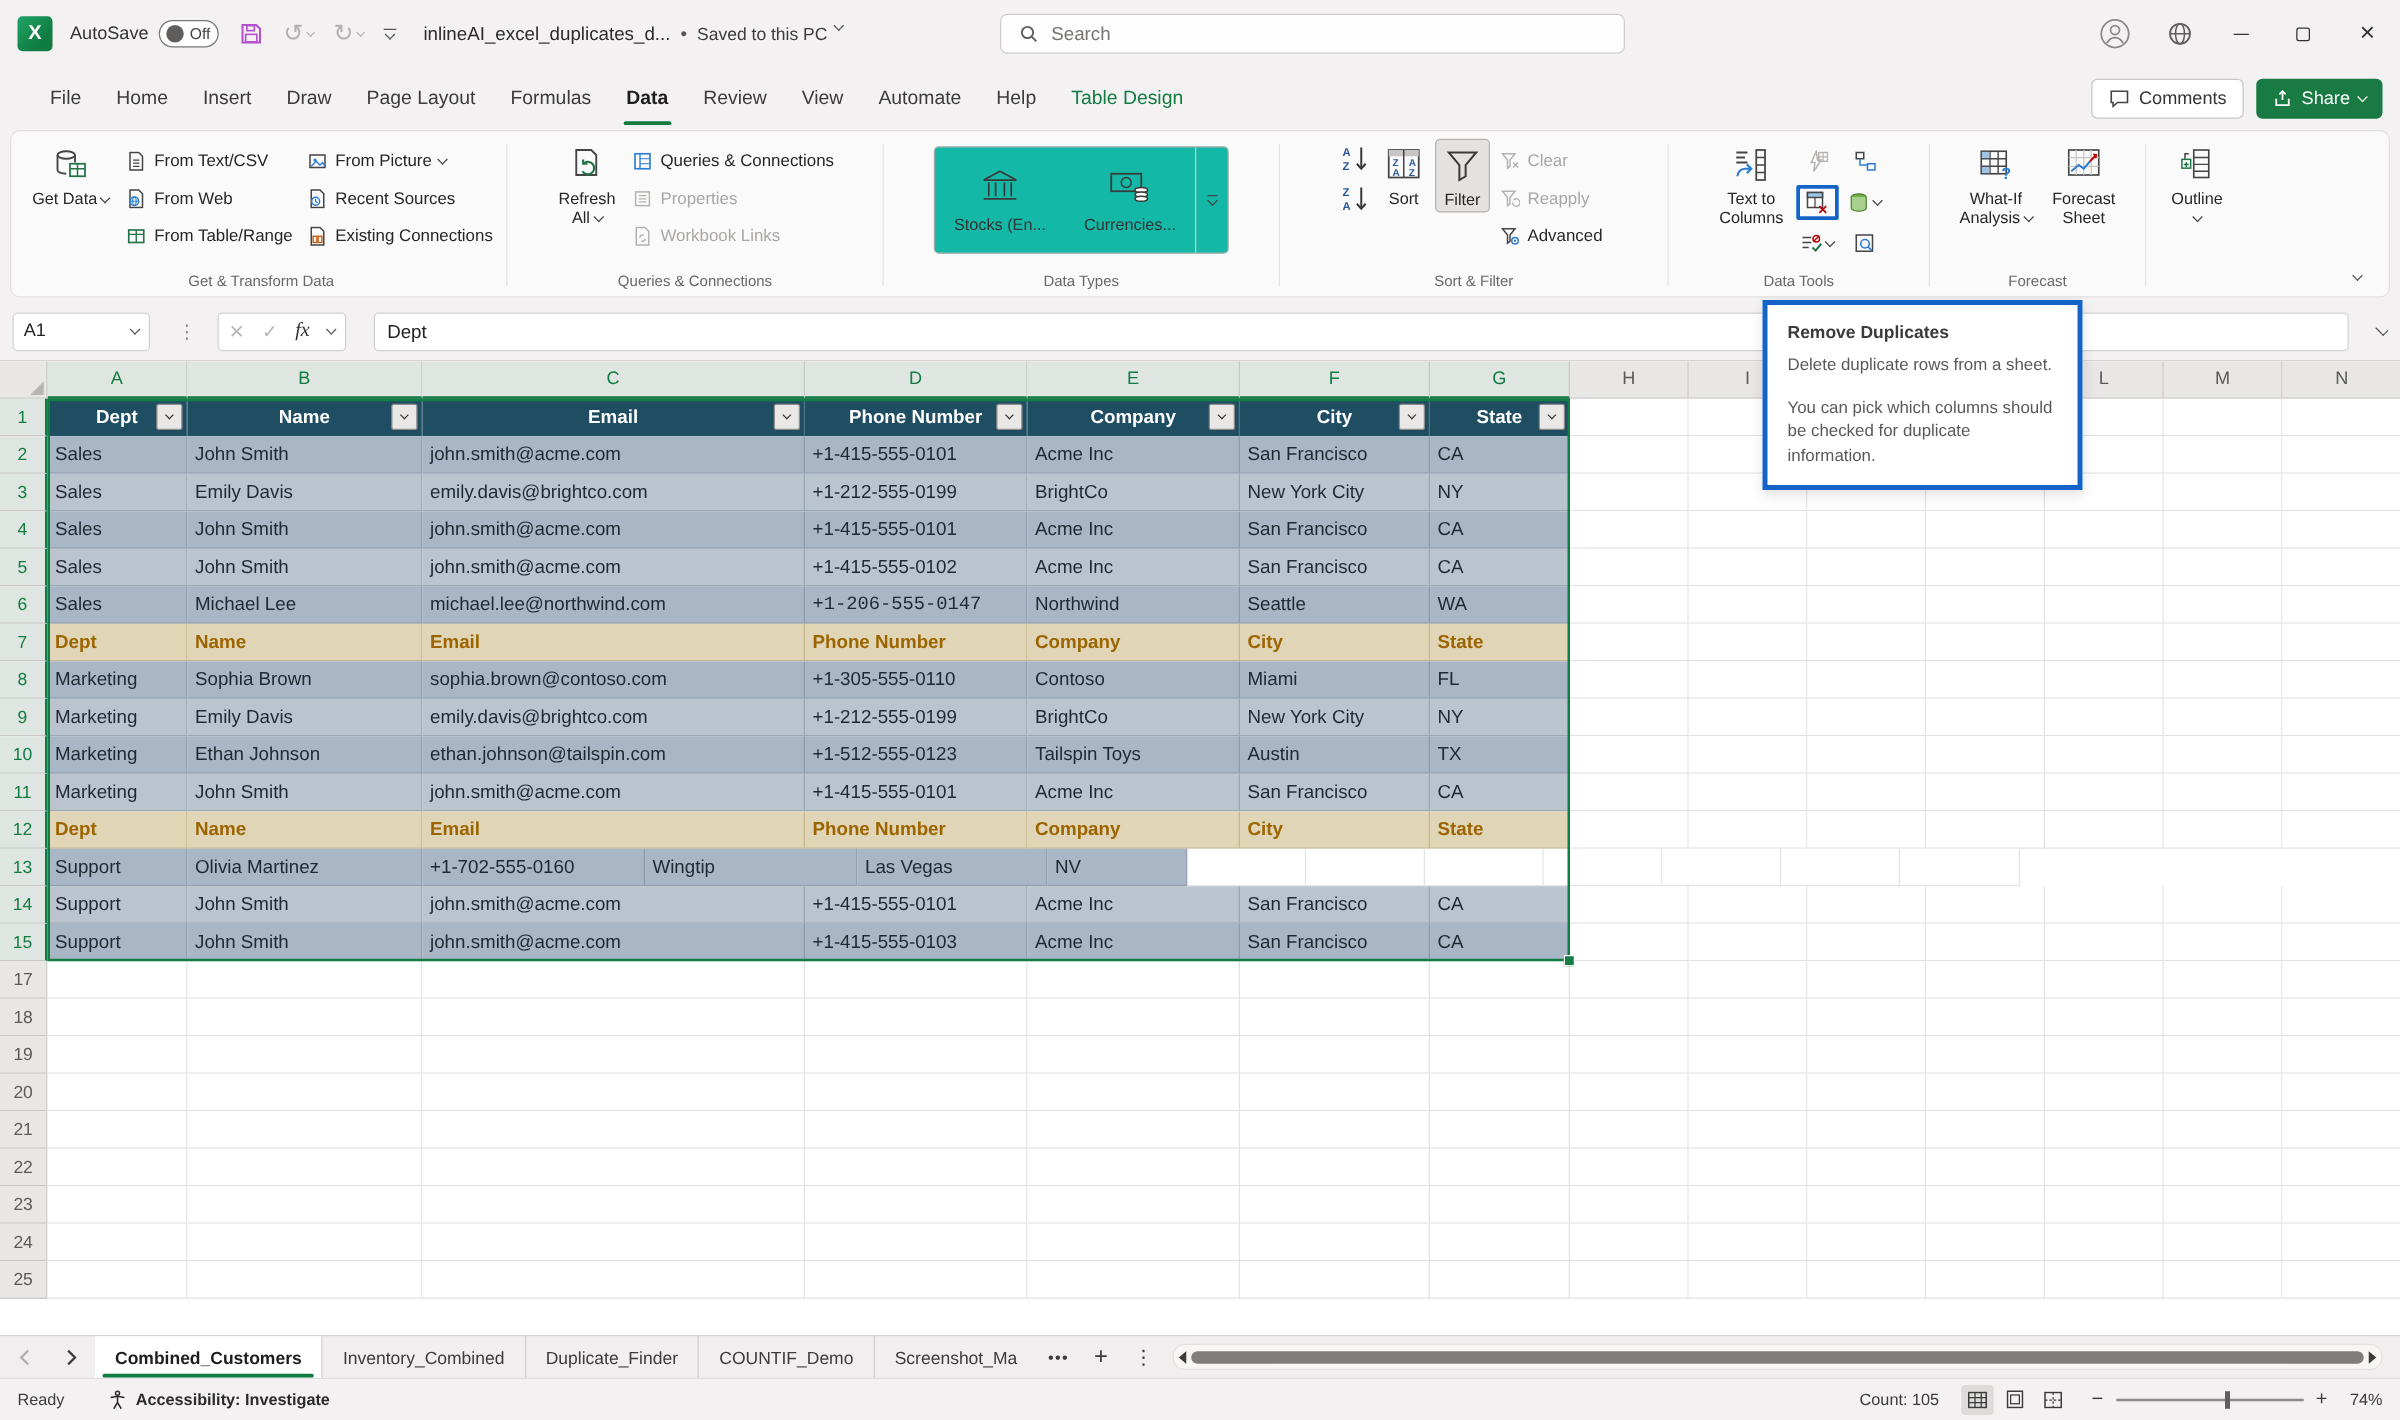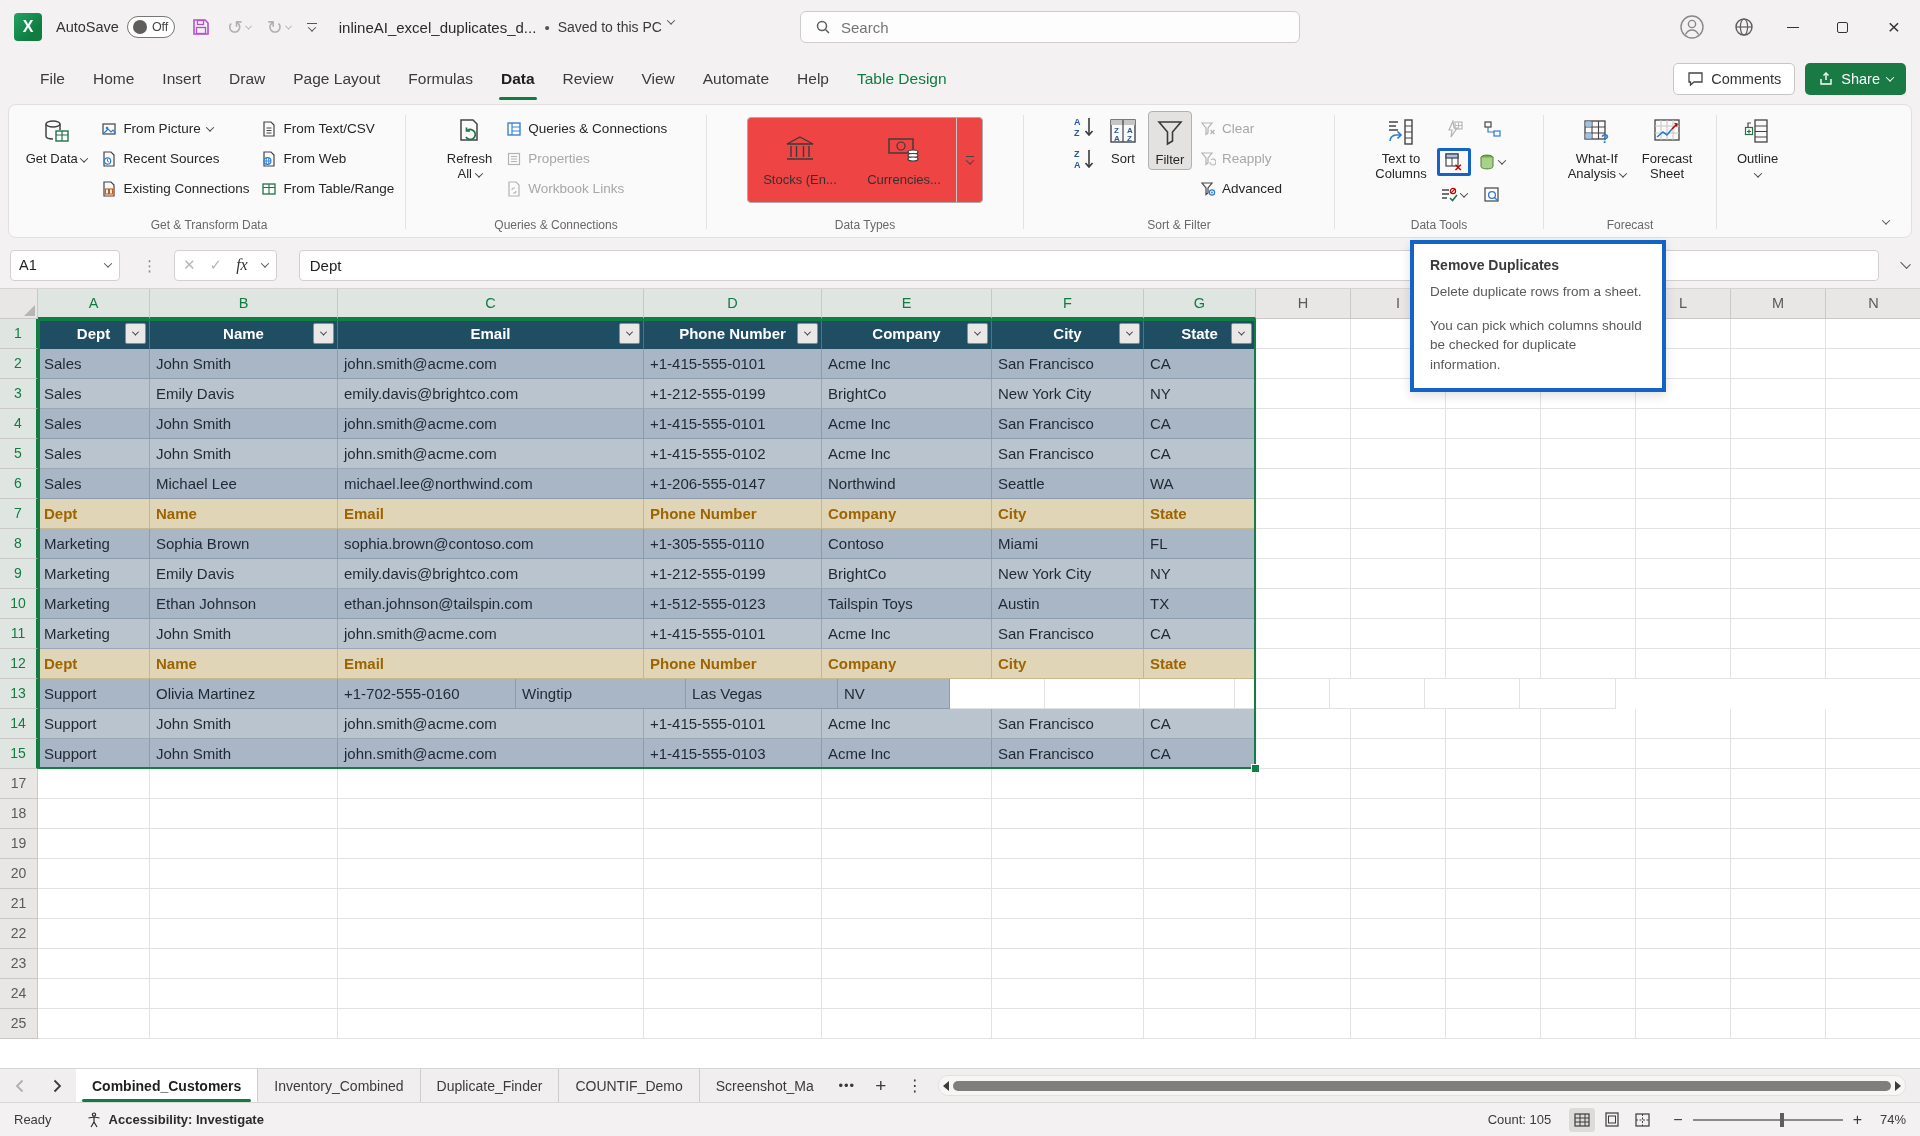--- a/index.html
+++ b/index.html
@@ -45,21 +45,21 @@
   .rg-body { flex:1; display:flex; align-items:flex-start; justify-content:center; gap:4px; padding-top:2px; }
   .rg-label { height:24px; text-align:center; font-size:12px; color:#6a6866; padding-top:5px; }
   .gsep { width:1px; background:#e5e3e2; margin:6px 2px 8px 2px; flex:none; }
   .bigbtn { display:flex; flex-direction:column; align-items:center; gap:4px; padding:6px 6px 2px 6px; border-radius:4px; }
   .bigbtn .lbl { font-size:13px; color:#262626; text-align:center; line-height:1.18; }
   .selbtn { background:#e4e2e1; border:1px solid #b3b1b0; }
   .smallcol { display:flex; flex-direction:column; gap:3px; padding-top:4px; }
   .smallitem { display:flex; align-items:center; gap:6px; height:27px; font-size:13.5px; color:#262626; padding:0 4px; white-space:nowrap; }
   .dis { color:#a9a7a5 !important; }
   .ic { flex:none; display:inline-flex; align-items:center; justify-content:center; }
-  .gallery { display:flex; border:1px solid #ababab; border-radius:4px; background:#ef4444; height:86px; margin-top:6px; }
+  .gallery { display:flex; border:1px solid #ababab; border-radius:4px; background:#14b8a6; height:86px; margin-top:6px; }
   .gtile { width:104px; display:flex; flex-direction:column; align-items:center; justify-content:center; gap:8px; font-size:13px; color:#333; }
   .gmore { width:26px; border-left:1px solid #c9c7c6; display:flex; flex-direction:column; align-items:center; justify-content:center; color:#444; }
   .iconitem { width:34px; height:28px; display:flex; align-items:center; justify-content:center; gap:3px; }
   .hlbox { border:3px solid #1464c8; border-radius:2px; padding:1px; display:flex; align-items:center; justify-content:center; }
   .ribbon-collapse { position:absolute; right:22px; bottom:12px; color:#555; }
 
   
   .formulabar { height:46px; flex:none; display:flex; align-items:center; padding:0 10px 0 10px; gap:22px; }
   .namebox { width:110px; height:31px; background:#fff; border:1px solid #d3d1d0; border-radius:4px; display:flex; align-items:center; padding:0 8px; font-size:14.5px; color:#222; }
   .namebox .chv { margin-left:auto; color:#555; }
@@ -247,53 +247,20 @@
                   <line x1="14" y1="18" x2="26" y2="18" stroke="#217346" stroke-width="1.2"></line>
                   <line x1="20" y1="14" x2="20" y2="24" stroke="#217346" stroke-width="1.2"></line>
                 </svg>
             </span>
             <span class="lbl"><span>Get Data</span> <span class="chv" style="color:#444;"></span></span>
           </div>
           <div class="smallcol">
             <div class="smallitem">
               <span class="ic">
                   <svg width="16" height="16" viewBox="0 0 16 16">
-                    <rect x="2" y="3" width="12" height="10" fill="none" stroke="#444" stroke-width="1.2"></rect>
-                    <circle cx="6" cy="7" r="1.3" fill="#2b7cd3"></circle>
-                    <path d="M3 12l4-4 3 3 2-2 2 3" fill="none" stroke="#2b7cd3" stroke-width="1.1"></path>
-                  </svg>
-                </span>
-              <span>From Picture</span>
-              <span class="chv" style="color:#444;"></span>
-            </div>
-            <div class="smallitem">
-              <span class="ic">
-                  <svg width="16" height="16" viewBox="0 0 16 16">
-                    <path d="M3 1h7l3 3v11H3z" fill="none" stroke="#444" stroke-width="1.2"></path>
-                    <circle cx="6.5" cy="10" r="3.2" fill="#fff" stroke="#2b7cd3" stroke-width="1.2"></circle>
-                    <path d="M6.5 8v2.2l1.6 1" fill="none" stroke="#2b7cd3" stroke-width="1"></path>
-                  </svg>
-                </span>
-              <span>Recent Sources</span>
-            </div>
-            <div class="smallitem">
-              <span class="ic">
-                  <svg width="16" height="16" viewBox="0 0 16 16">
-                    <path d="M3 1h7l3 3v11H3z" fill="none" stroke="#444" stroke-width="1.2"></path>
-                    <rect x="4.5" y="8" width="3" height="5" fill="none" stroke="#c55a11" stroke-width="1.1"></rect>
-                    <rect x="8.5" y="8" width="3" height="5" fill="none" stroke="#c55a11" stroke-width="1.1"></rect>
-                  </svg>
-                </span>
-              <span>Existing Connections</span>
-            </div>
-          </div>
-          <div class="smallcol">
-            <div class="smallitem">
-              <span class="ic">
-                  <svg width="16" height="16" viewBox="0 0 16 16">
                     <path d="M3 1h7l3 3v11H3z" fill="none" stroke="#444" stroke-width="1.2"></path>
                     <line x1="5.5" y1="7" x2="10.5" y2="7" stroke="#444" stroke-width="1"></line>
                     <line x1="5.5" y1="9.5" x2="10.5" y2="9.5" stroke="#444" stroke-width="1"></line>
                     <line x1="5.5" y1="12" x2="10.5" y2="12" stroke="#444" stroke-width="1"></line>
                   </svg>
                 </span>
               <span>From Text/CSV</span>
             </div>
             <div class="smallitem">
               <span class="ic">
@@ -308,20 +275,53 @@
             </div>
             <div class="smallitem">
               <span class="ic">
                   <svg width="16" height="16" viewBox="0 0 16 16">
                     <rect x="2" y="3" width="12" height="10" fill="none" stroke="#217346" stroke-width="1.3"></rect>
                     <line x1="2" y1="6.5" x2="14" y2="6.5" stroke="#217346" stroke-width="1.1"></line>
                     <line x1="8" y1="3" x2="8" y2="13" stroke="#217346" stroke-width="1.1"></line>
                   </svg>
                 </span>
               <span>From Table/Range</span>
+            </div>
+          </div>
+          <div class="smallcol">
+            <div class="smallitem">
+              <span class="ic">
+                  <svg width="16" height="16" viewBox="0 0 16 16">
+                    <rect x="2" y="3" width="12" height="10" fill="none" stroke="#444" stroke-width="1.2"></rect>
+                    <circle cx="6" cy="7" r="1.3" fill="#2b7cd3"></circle>
+                    <path d="M3 12l4-4 3 3 2-2 2 3" fill="none" stroke="#2b7cd3" stroke-width="1.1"></path>
+                  </svg>
+                </span>
+              <span>From Picture</span>
+              <span class="chv" style="color:#444;"></span>
+            </div>
+            <div class="smallitem">
+              <span class="ic">
+                  <svg width="16" height="16" viewBox="0 0 16 16">
+                    <path d="M3 1h7l3 3v11H3z" fill="none" stroke="#444" stroke-width="1.2"></path>
+                    <circle cx="6.5" cy="10" r="3.2" fill="#fff" stroke="#2b7cd3" stroke-width="1.2"></circle>
+                    <path d="M6.5 8v2.2l1.6 1" fill="none" stroke="#2b7cd3" stroke-width="1"></path>
+                  </svg>
+                </span>
+              <span>Recent Sources</span>
+            </div>
+            <div class="smallitem">
+              <span class="ic">
+                  <svg width="16" height="16" viewBox="0 0 16 16">
+                    <path d="M3 1h7l3 3v11H3z" fill="none" stroke="#444" stroke-width="1.2"></path>
+                    <rect x="4.5" y="8" width="3" height="5" fill="none" stroke="#c55a11" stroke-width="1.1"></rect>
+                    <rect x="8.5" y="8" width="3" height="5" fill="none" stroke="#c55a11" stroke-width="1.1"></rect>
+                  </svg>
+                </span>
+              <span>Existing Connections</span>
             </div>
           </div>
         </div>
         <div class="rg-label">Get &amp; Transform Data</div>
       </div>
       <div class="gsep"></div>
 
       <div class="rgroup" style="width:296px;">
         <div class="rg-body">
           <div class="bigbtn">
@@ -761,21 +761,21 @@
           <div class="cell empty" style="width: 95px;"></div>
           <div class="cell empty" style="width: 95px;"></div>
           <div class="cell empty" style="width: 95px;"></div>
           <div class="cell empty" style="width: 96px;"></div>
         </div>
         <div class="grow">
           <div class="rhdr sel">6</div>
           <div class="cell b-dark" style="width: 112px;">Sales</div>
           <div class="cell b-dark" style="width: 188px;">Michael Lee</div>
           <div class="cell b-dark" style="width: 306px;">michael.lee@northwind.com</div>
-          <div class="cell b-dark" style="width: 178px;">+1-206-555-0147</div>
+          <div class="cell b-dark" style="width: 178px; font-family: Liberation Mono, monospace;">+1-206-555-0147</div>
           <div class="cell b-dark" style="width: 170px;">Northwind</div>
           <div class="cell b-dark" style="width: 152px;">Seattle</div>
           <div class="cell b-dark" style="width: 112px;">WA</div>
           <div class="cell empty" style="width: 95px;"></div>
           <div class="cell empty" style="width: 95px;"></div>
           <div class="cell empty" style="width: 95px;"></div>
           <div class="cell empty" style="width: 95px;"></div>
           <div class="cell empty" style="width: 95px;"></div>
           <div class="cell empty" style="width: 95px;"></div>
           <div class="cell empty" style="width: 96px;"></div>

